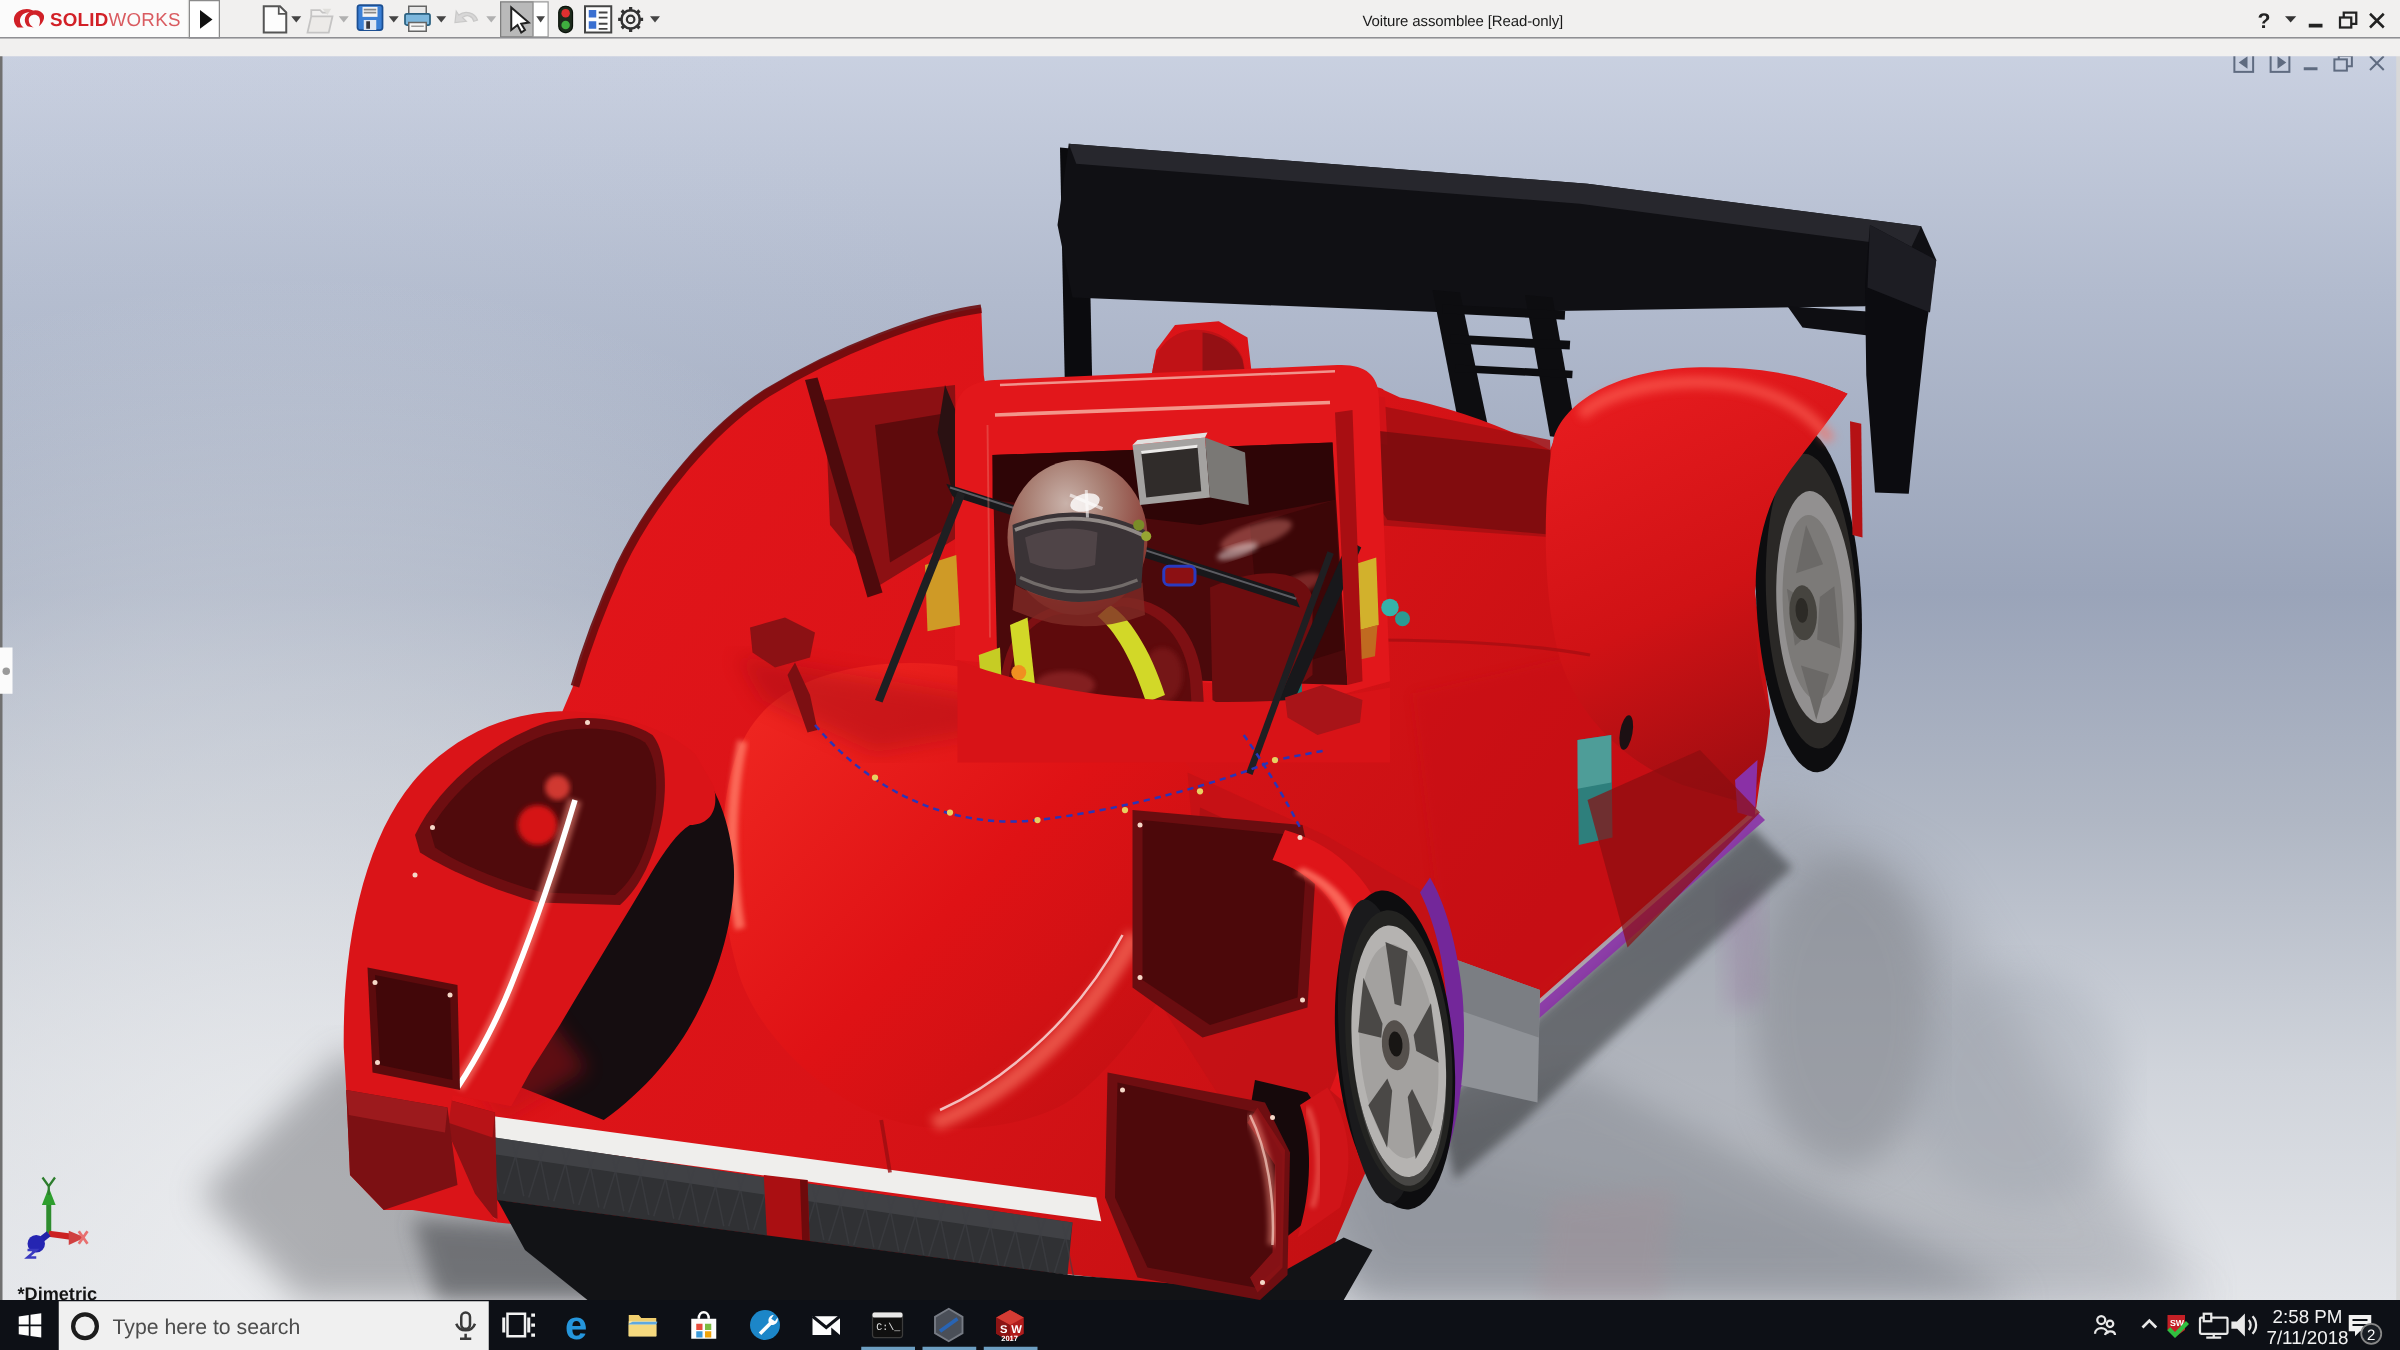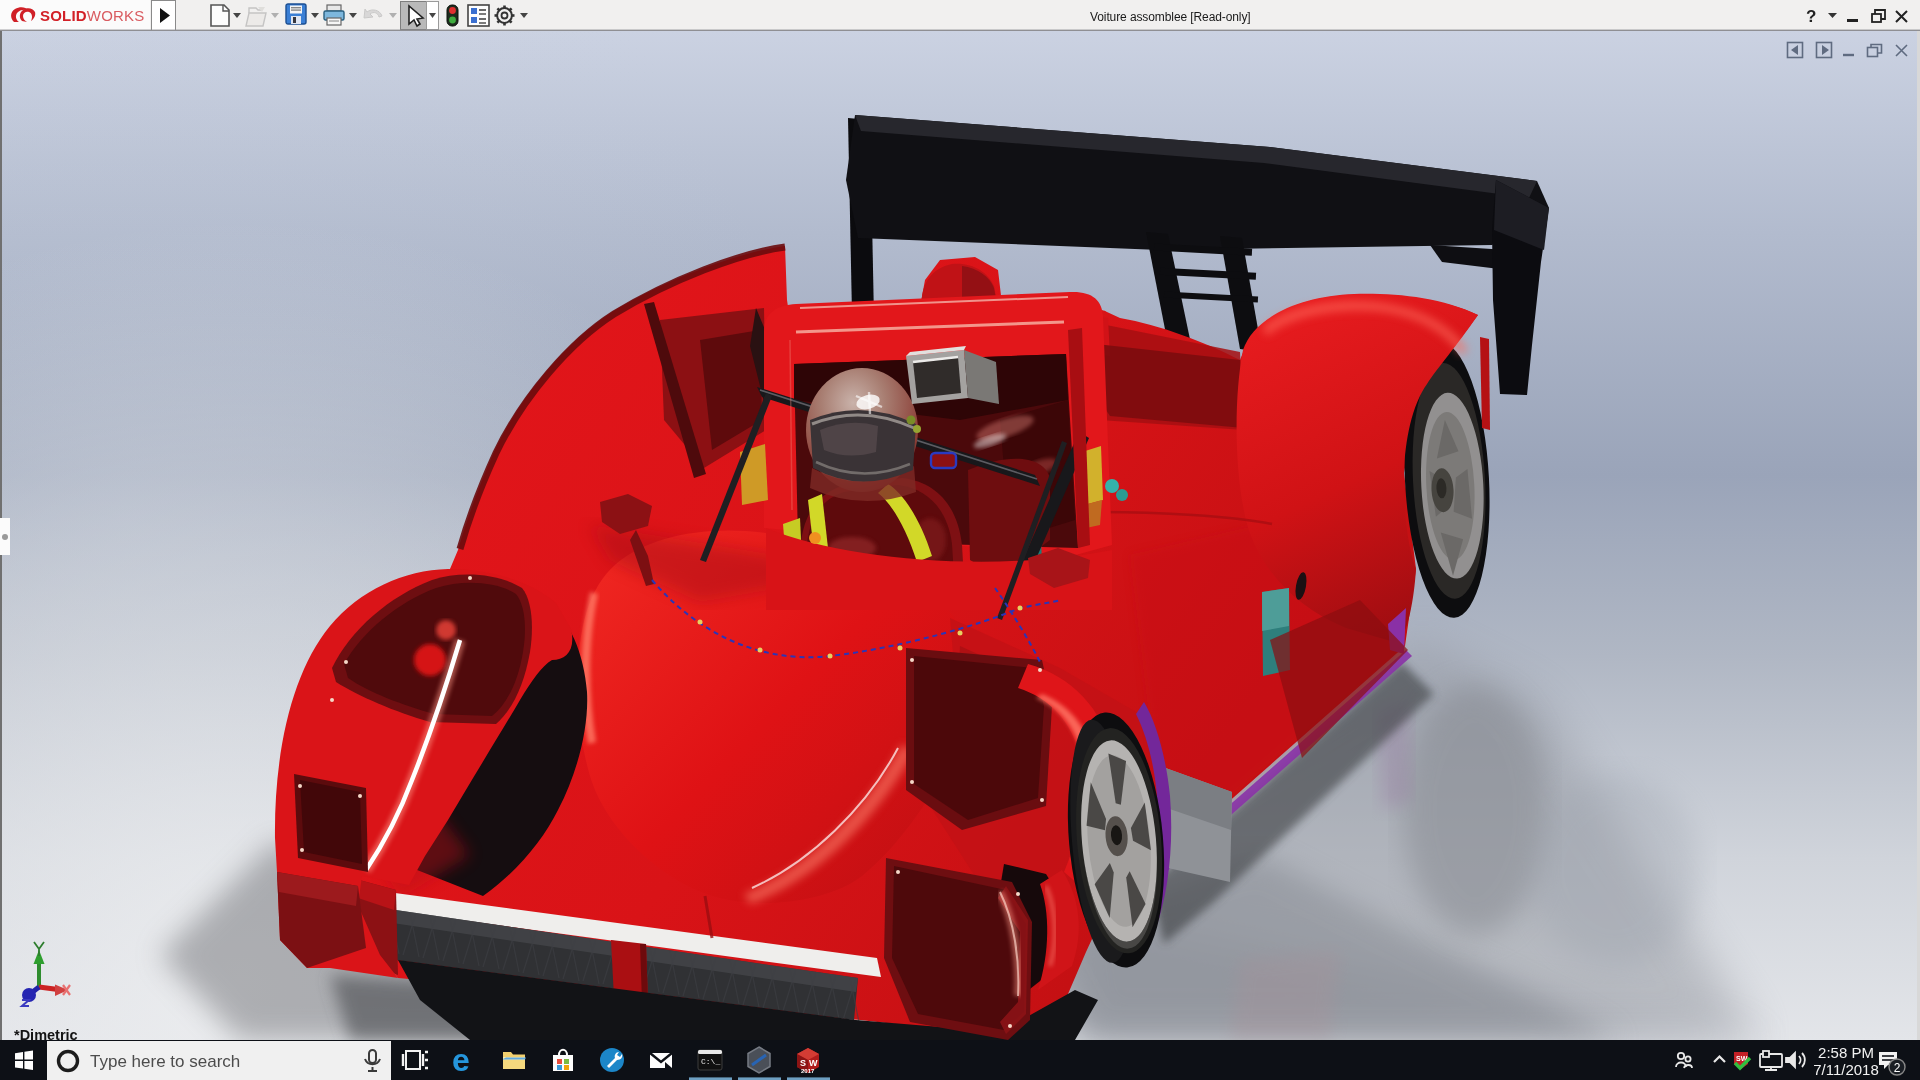--- a/index.html
+++ b/index.html
@@ -1,18 +1,18 @@
 <!DOCTYPE html>
 <html><head>
 <meta charset="utf-8">
 <style>
   html,body{margin:0;padding:0;width:1920px;height:1080px;overflow:hidden;
     font-family:"Liberation Sans",sans-serif;background:#f1f0ef;}
   #scene{position:absolute;left:0;top:0;}
-  #titlebar{position:absolute;left:0;top:0;width:1920px;height:31px;background:#f1f0ef;}
+  #titlebar{position:absolute;left:0;top:0;width:1920px;height:45px;background:#f1f0ef;}
   #taskbar{position:absolute;left:0;top:1040px;width:1668px;height:40px;background:#0d1016;}
 </style>
 </head>
 <body>
 
 <svg id="scene" width="1920" height="1080" viewBox="0 0 1920 1080">
 <defs>
   <linearGradient id="bgG" x1="0" y1="31" x2="0" y2="1040" gradientUnits="userSpaceOnUse">
     <stop offset="0" stop-color="#cbd2e2"></stop>
     <stop offset="0.20" stop-color="#b2bbce"></stop>

